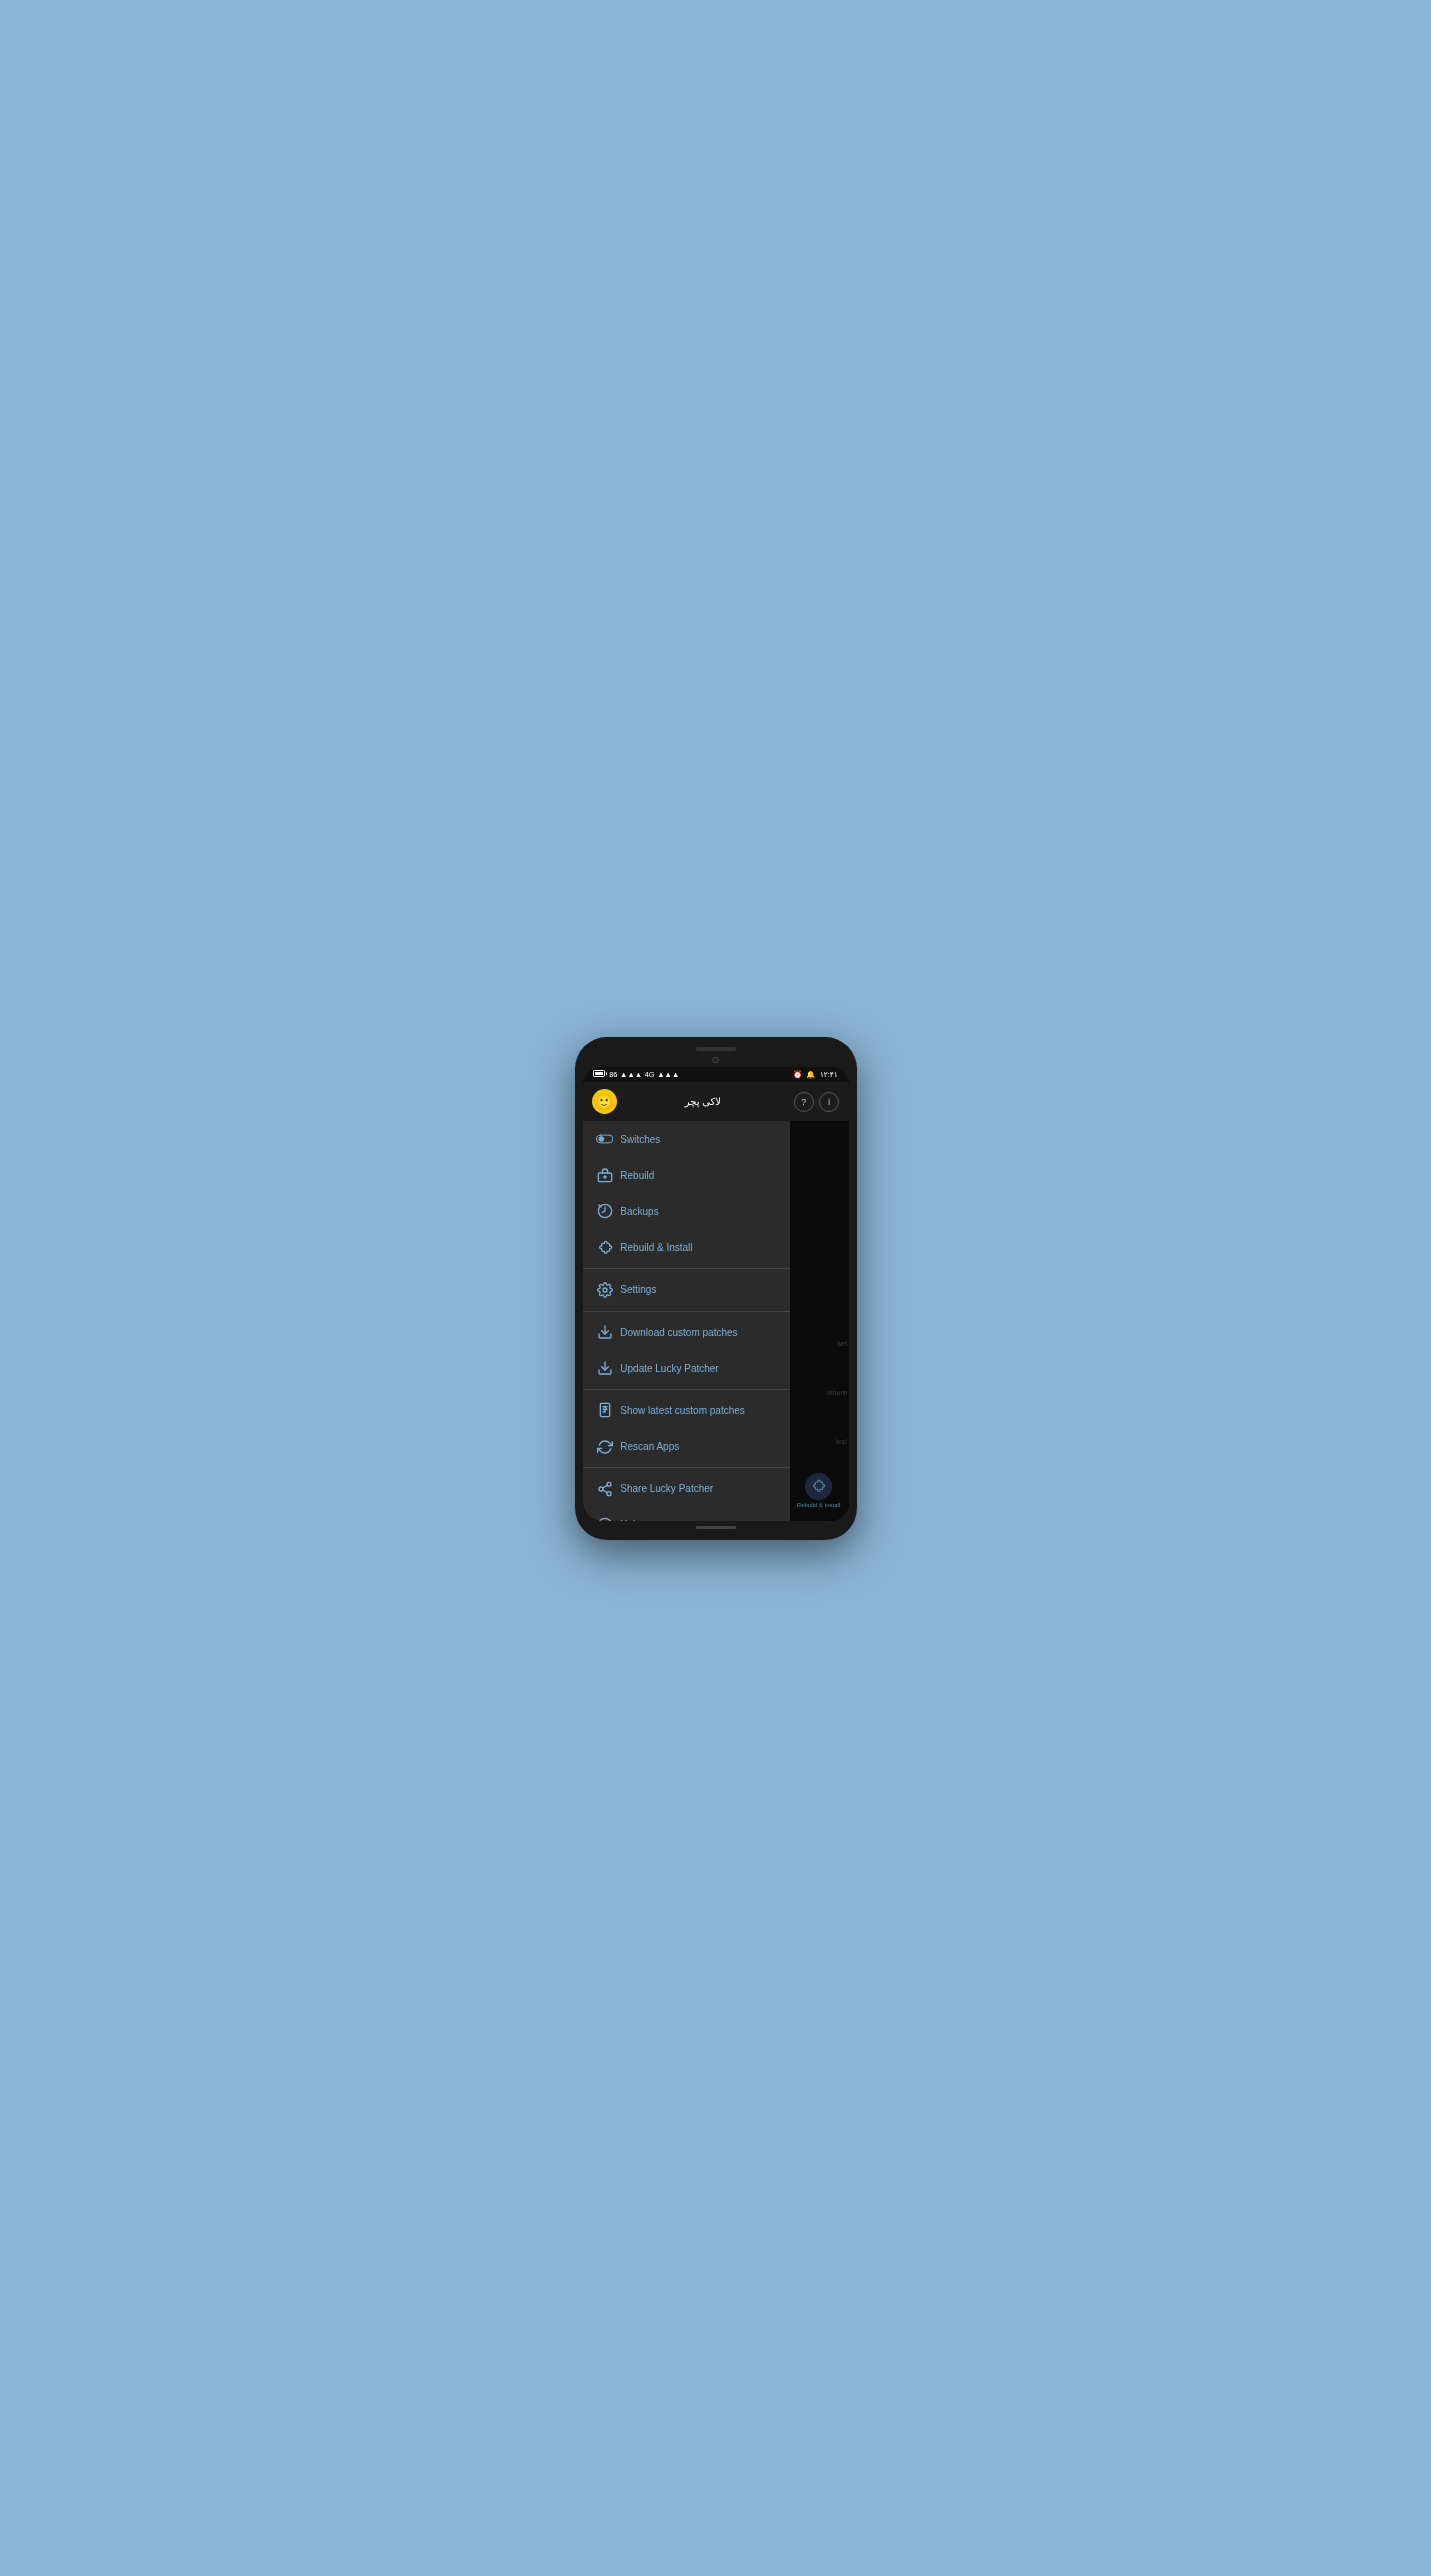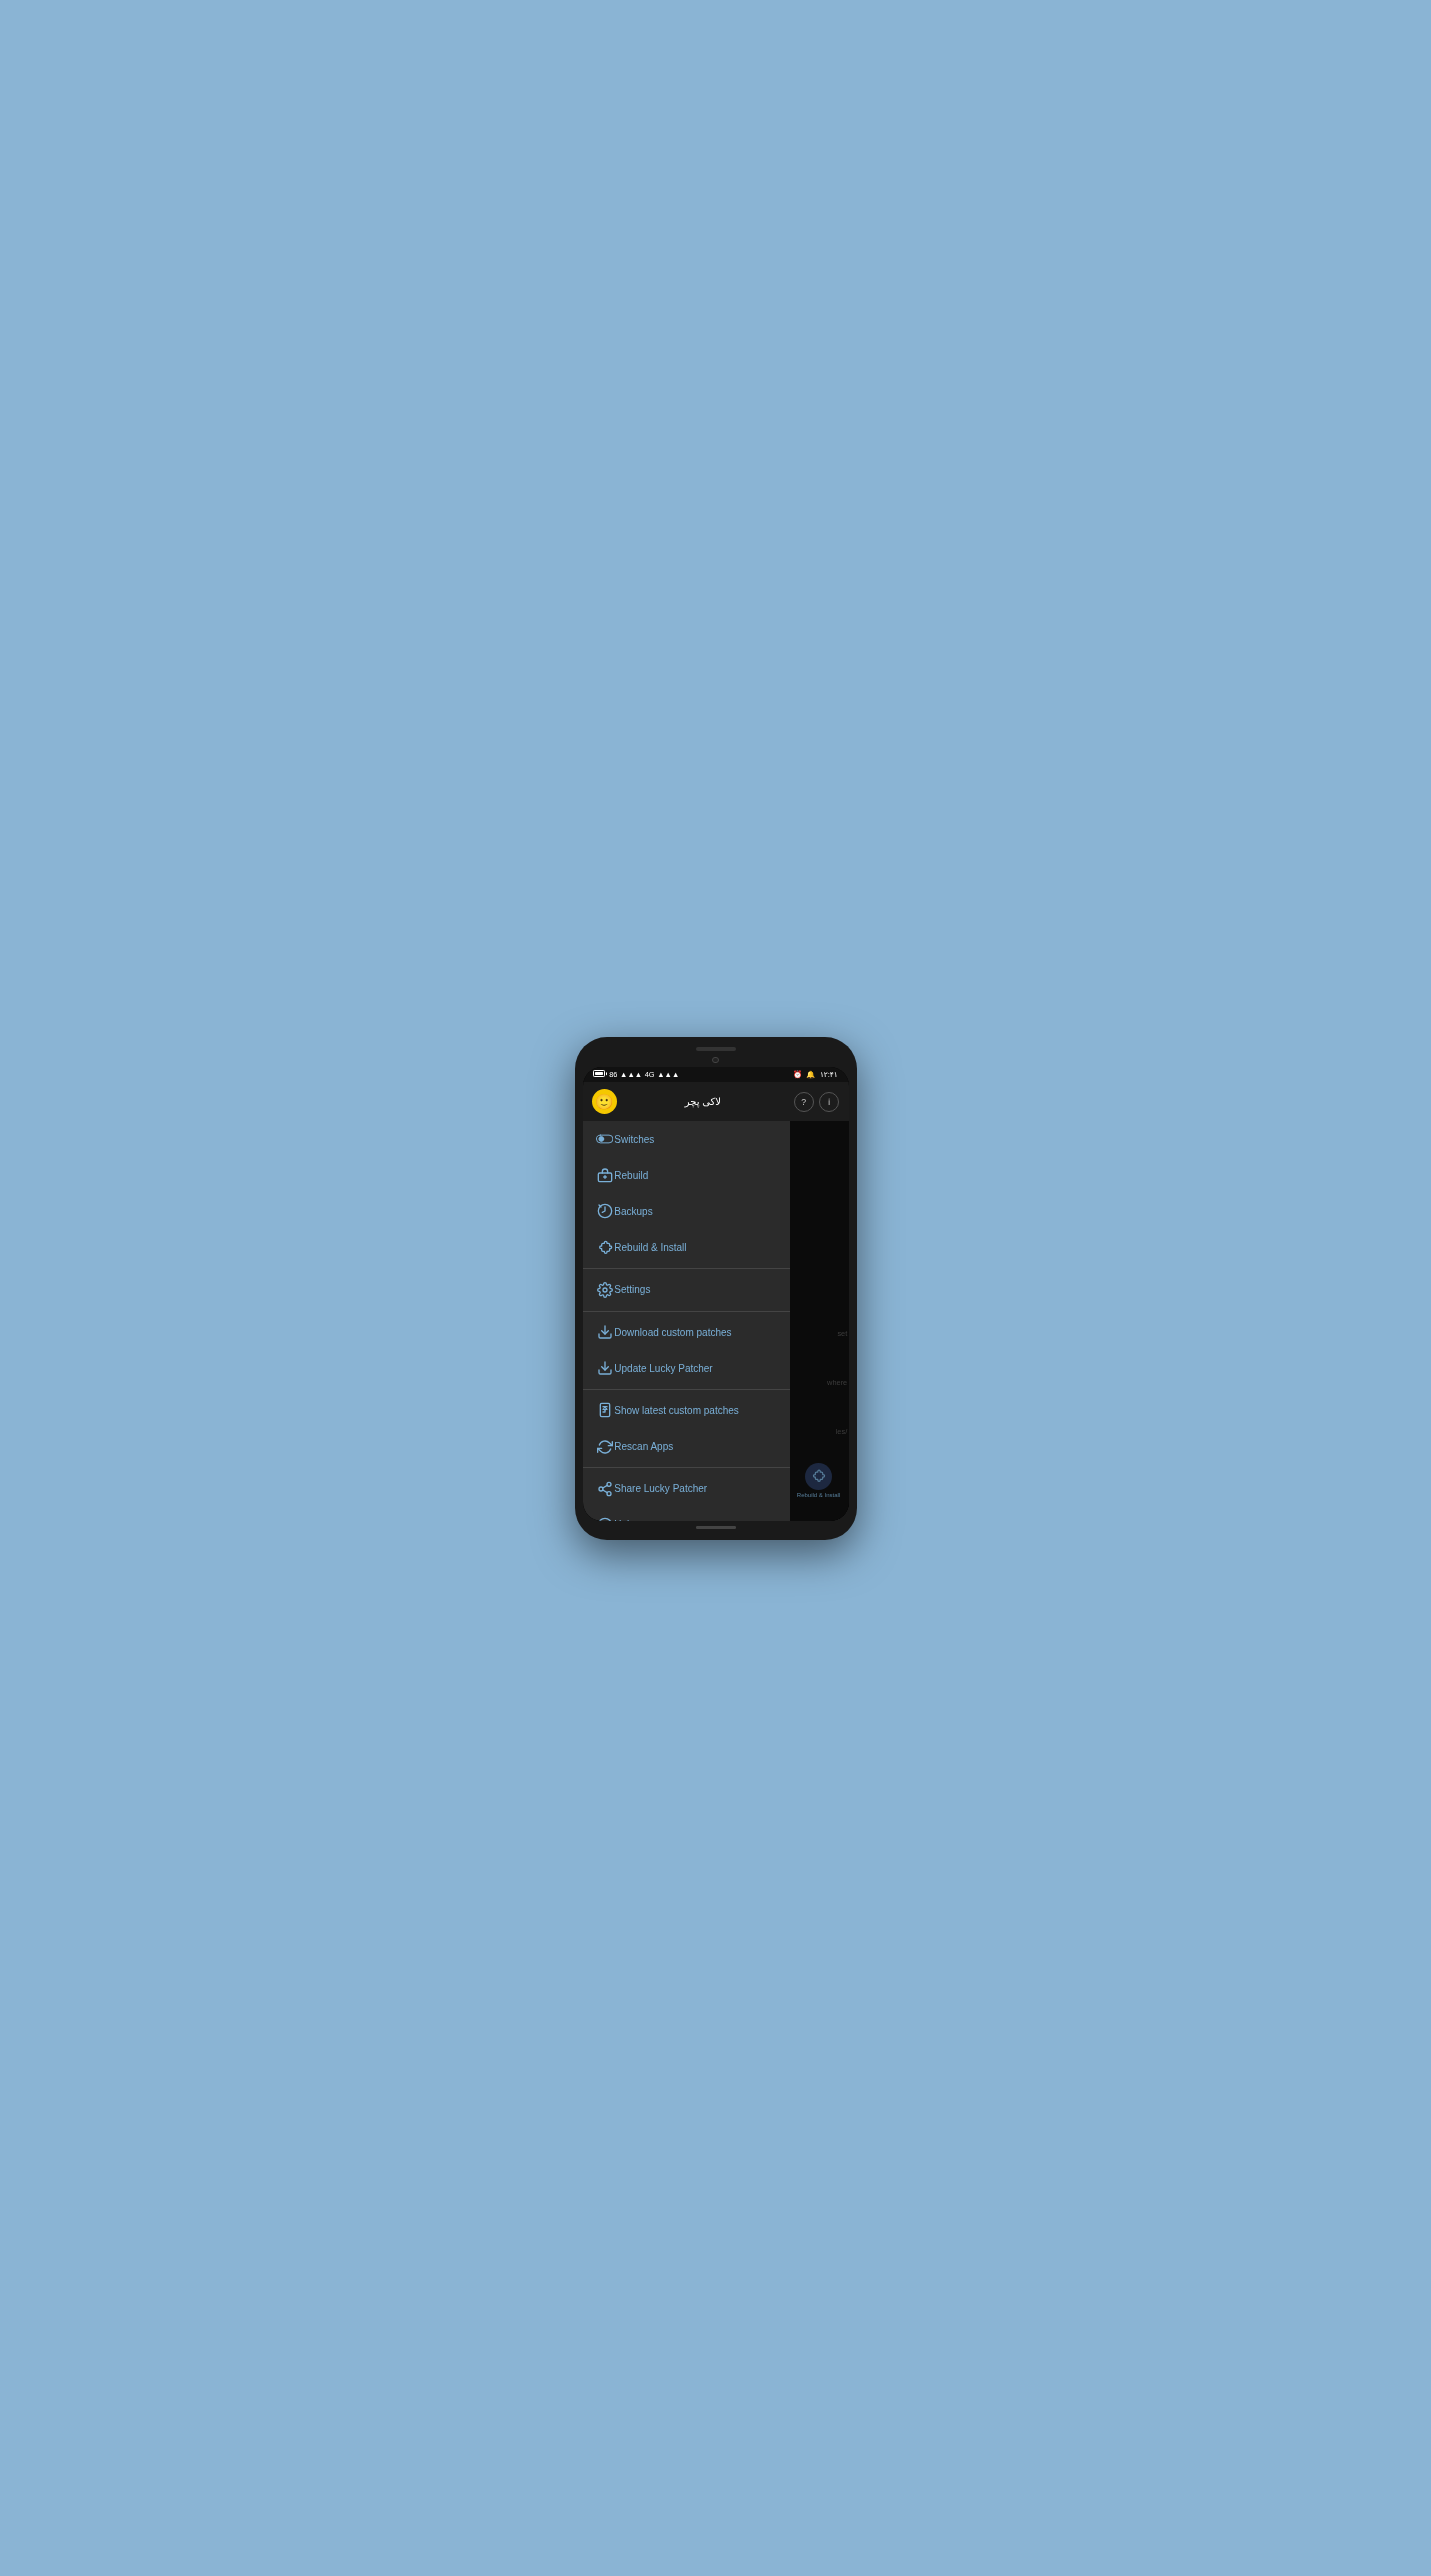--- a/index.html
+++ b/index.html
@@ -169,21 +169,21 @@
       position: absolute;
       right: 0;
       top: 0;
       bottom: 0;
       width: 60px;
       background: #111;
       display: flex;
       flex-direction: column;
       justify-content: flex-end;
       align-items: center;
-      padding-bottom: 23px;
+      padding-bottom: 13px;
     }
 
     .fab-btn {
       display: flex;
       flex-direction: column;
       align-items: center;
       gap: 2px;
     }
 
     .fab-icon {
@@ -224,21 +224,21 @@
       overflow-y: auto;
       scrollbar-width: none;
     }
 
     .drawer::-webkit-scrollbar { display: none; }
 
     .menu-item {
       display: flex;
       align-items: center;
       padding: 9.4px 13.4px;
-      gap: 1px;
+      gap: 7px;
       cursor: pointer;
     }
 
     .menu-icon {
       width: 17.4px;
       height: 17.4px;
       color: #7ab0d8;
       display: flex;
       align-items: center;
       justify-content: center;

